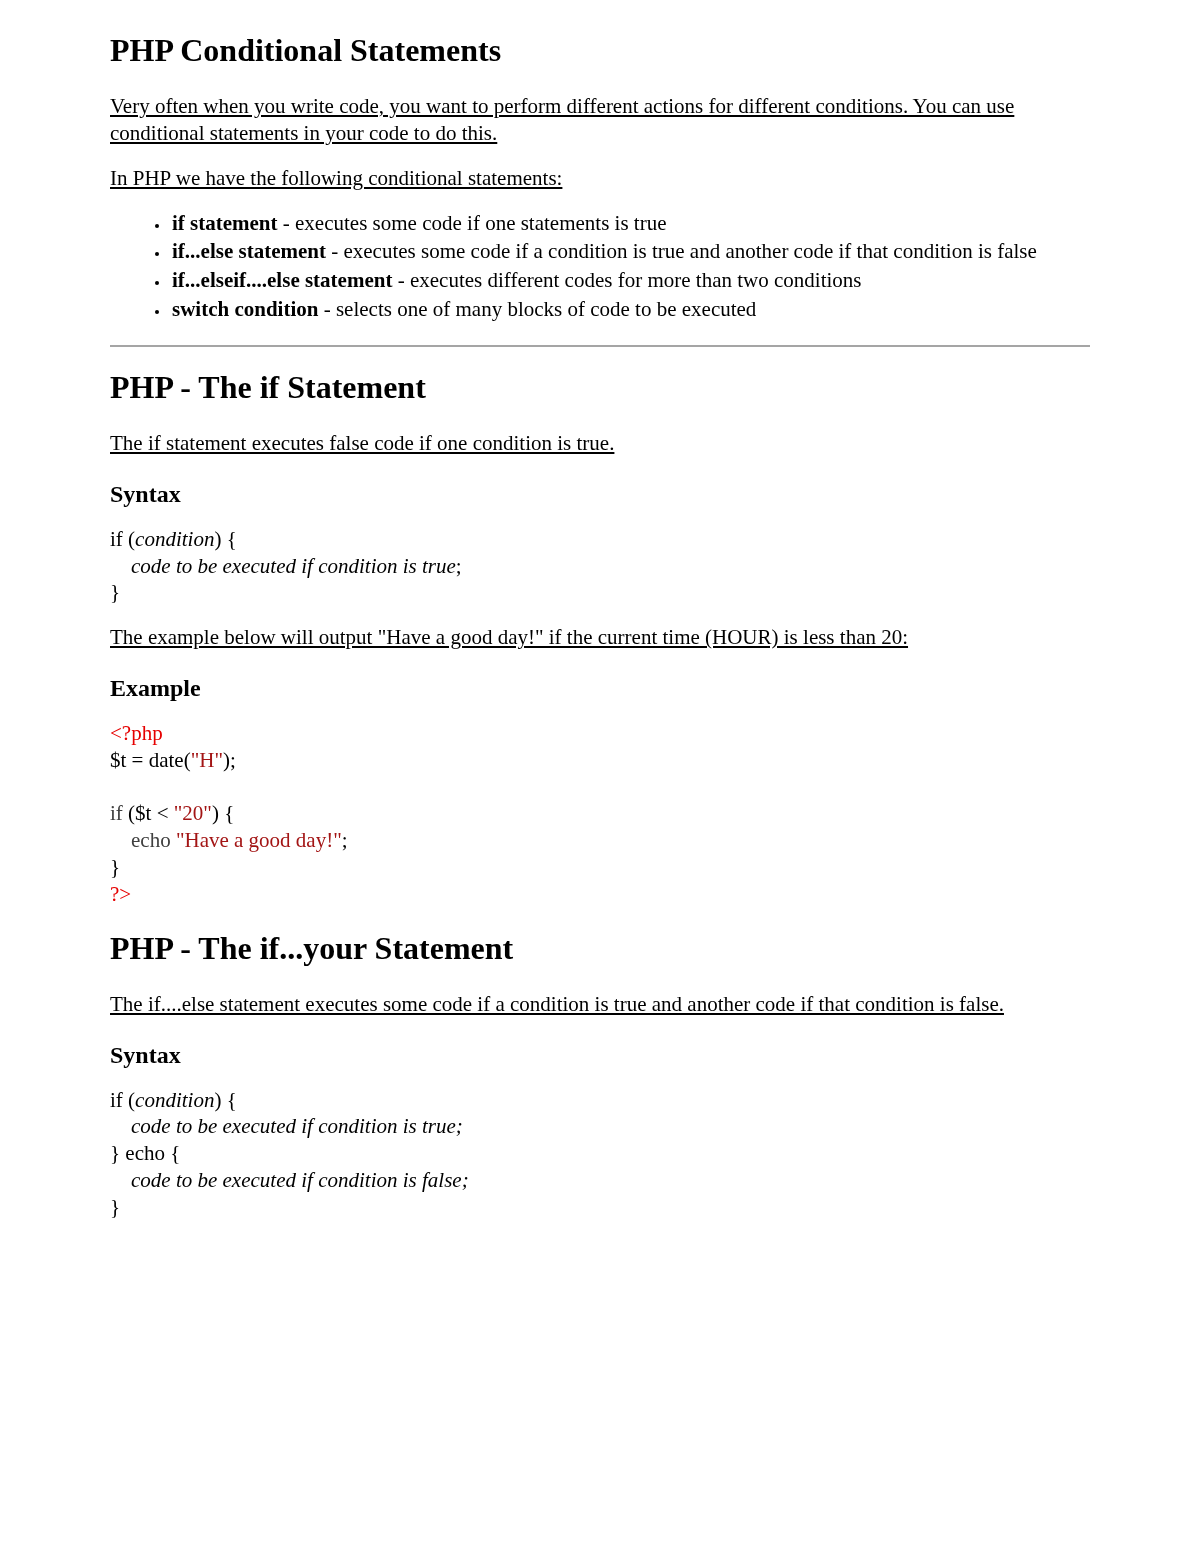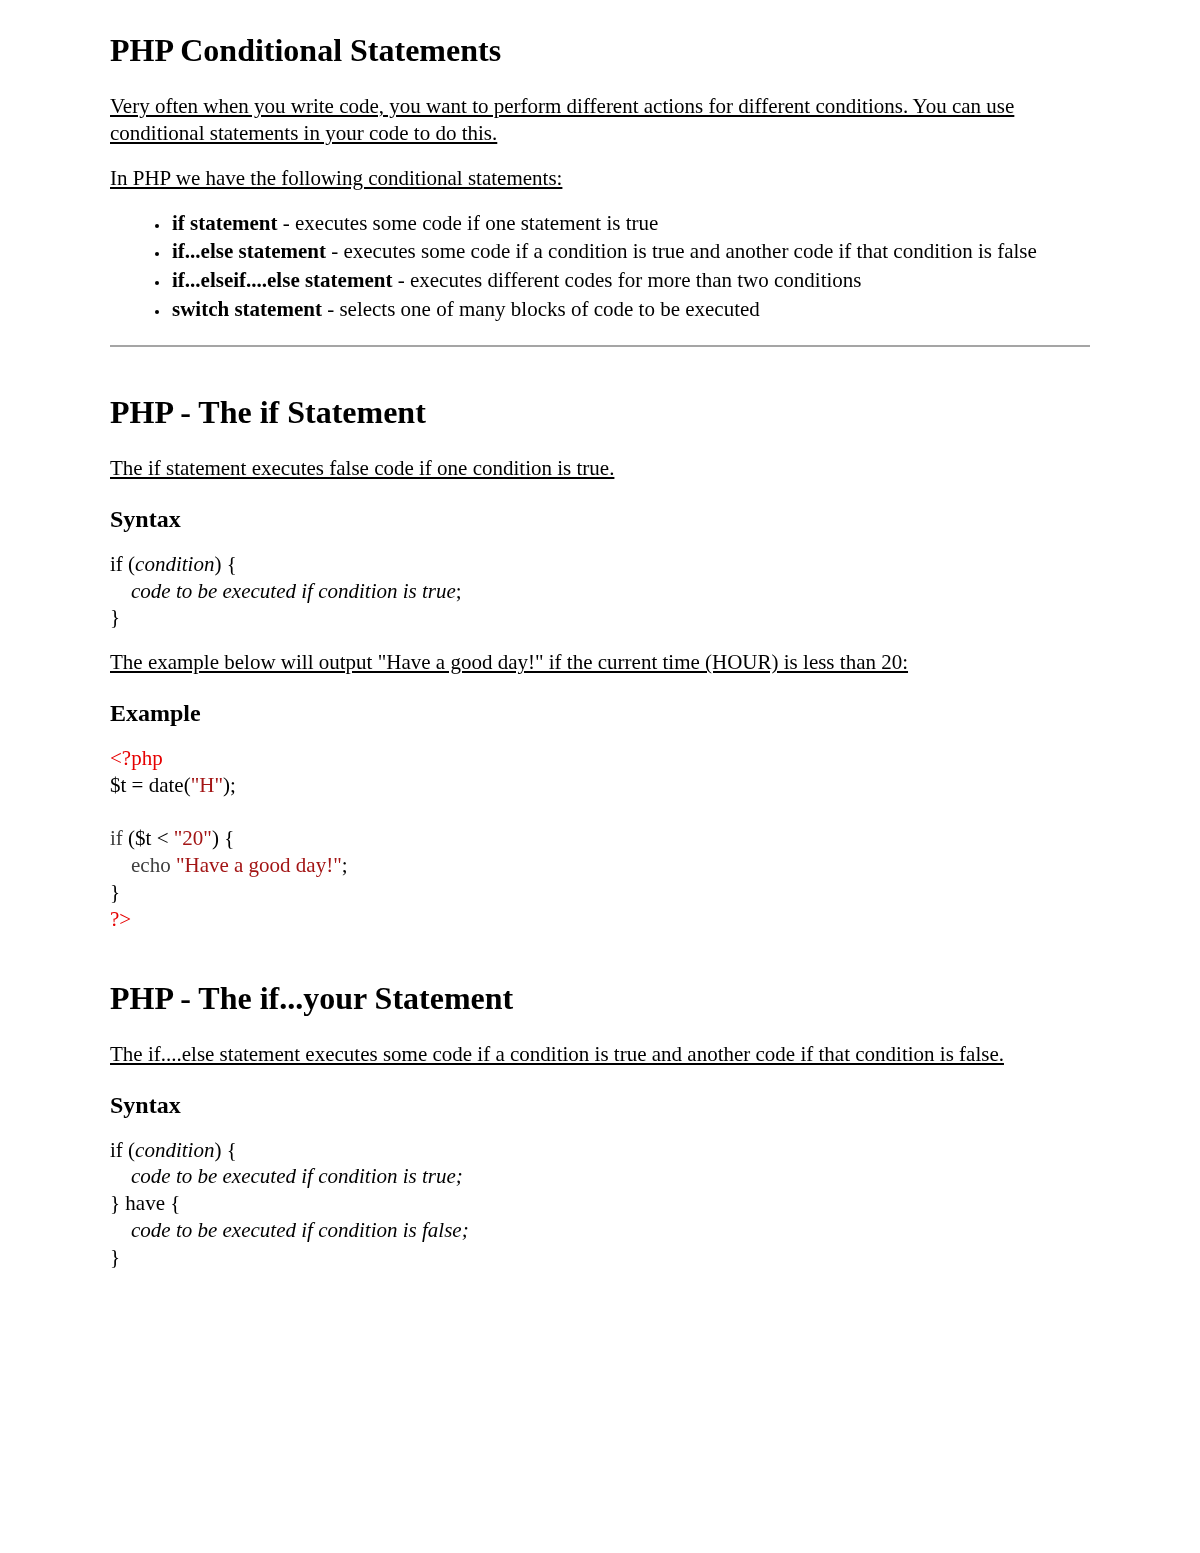--- a/index.html
+++ b/index.html
@@ -13,21 +13,21 @@
     color: #000;
     padding: 30px 110px 40px 110px;
     line-height: 1.28;
   }
   h2 {
     font-size: 32px;
     font-weight: bold;
     margin: 0 0 22px 0;
   }
   h2.section {
-    margin-top: 45px;
+    margin-top: 20px;
   }
   h3 {
     font-size: 24px;
     font-weight: bold;
     margin: 22px 0 16px 0;
   }
   p {
     margin: 0 0 18px 0;
     text-decoration: underline;
   }
@@ -63,24 +63,24 @@
 </style>
 </head>
 <body>
 
 <h2>PHP Conditional Statements</h2>
 
 <p>Very often when you write code, you want to perform different actions for different conditions. You can use conditional statements in your code to do this.</p>
 <p>In PHP we have the following conditional statements:</p>
 
 <ul class="bullets">
-  <li><b>if statement</b><span> - executes some code if one statement is true</span></li>
+  <li><b>if statement</b><span> - executes some code if one statements is true</span></li>
   <li><b>if...else statement</b><span> - executes some code if a condition is true and another code if that condition is false</span></li>
   <li><b>if...elseif....else statement</b><span> - executes different codes for more than two conditions</span></li>
-  <li><b>switch statement</b><span> - selects one of many blocks of code to be executed</span></li>
+  <li><b>switch condition</b><span> - selects one of many blocks of code to be executed</span></li>
 </ul>
 
 <hr class="sep">
 
 <h2 class="section">PHP - The if Statement</h2>
 
 <p>The if statement executes false code if one condition is true.</p>
 
 <h3>Syntax</h3>
 
@@ -101,15 +101,15 @@
 <span class="php-tag">?&gt;</span></div>
 
 <h2 class="section">PHP - The if...your Statement</h2>
 
 <p>The if....else statement executes some code if a condition is true and another code if that condition is false.</p>
 
 <h3>Syntax</h3>
 
 <div class="code-block"><span>if (</span><span class="code-ital">condition</span><span>) {</span>
     <span class="code-ital">code to be executed if condition is true;</span>
-<span>} have {</span>
+<span>} echo {</span>
     <span class="code-ital">code to be executed if condition is false;</span>
 <span>}</span></div>
 
 </body></html>

